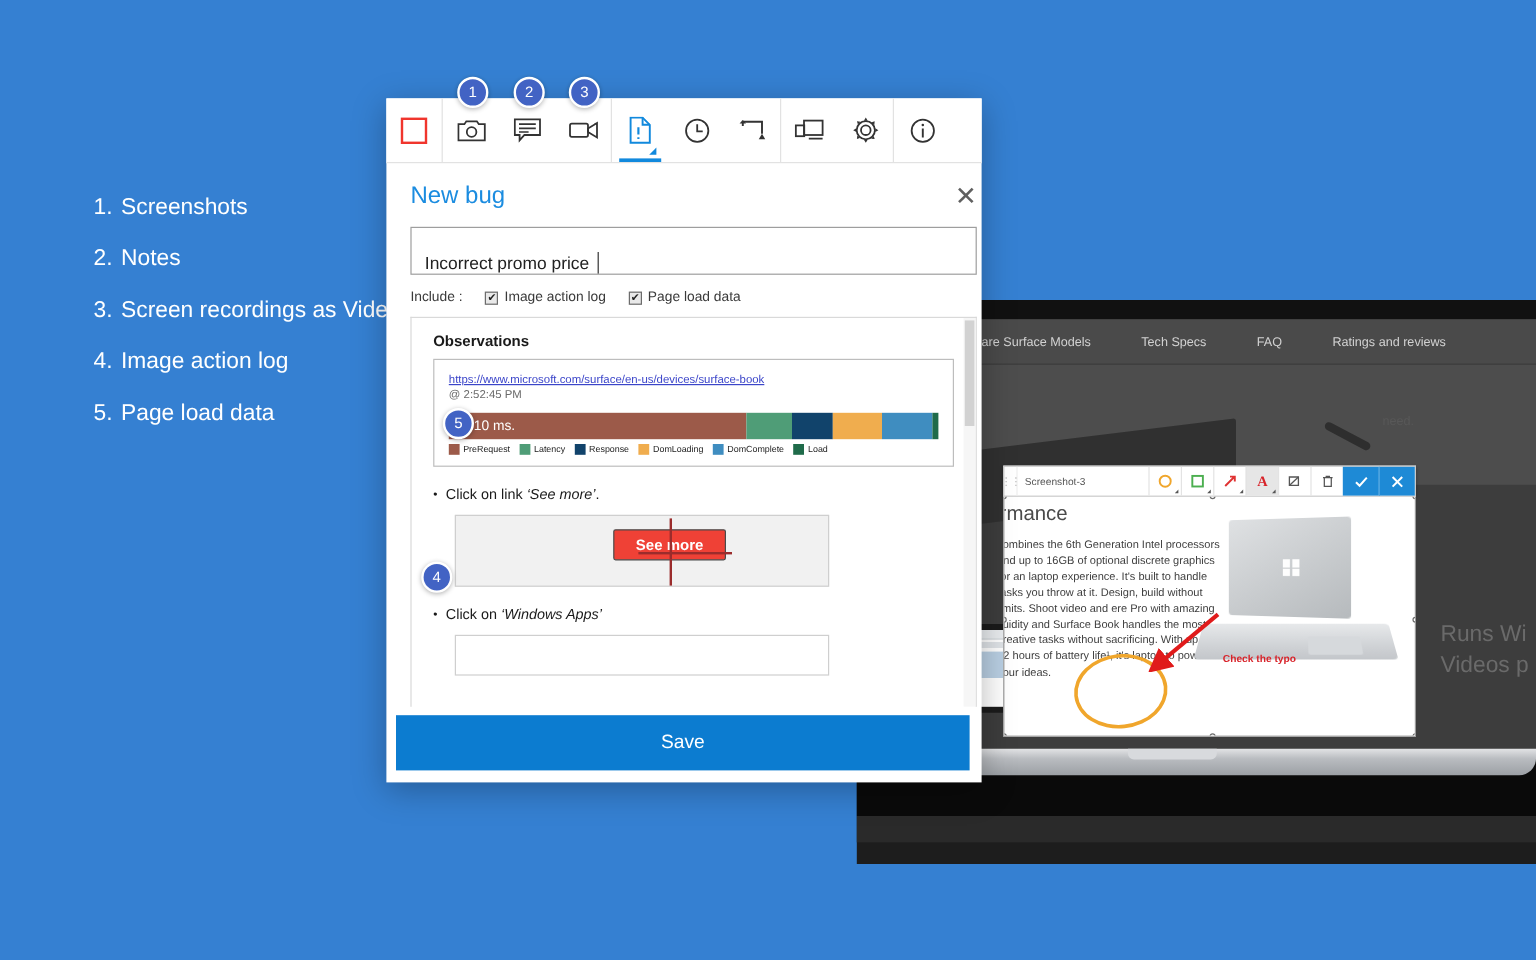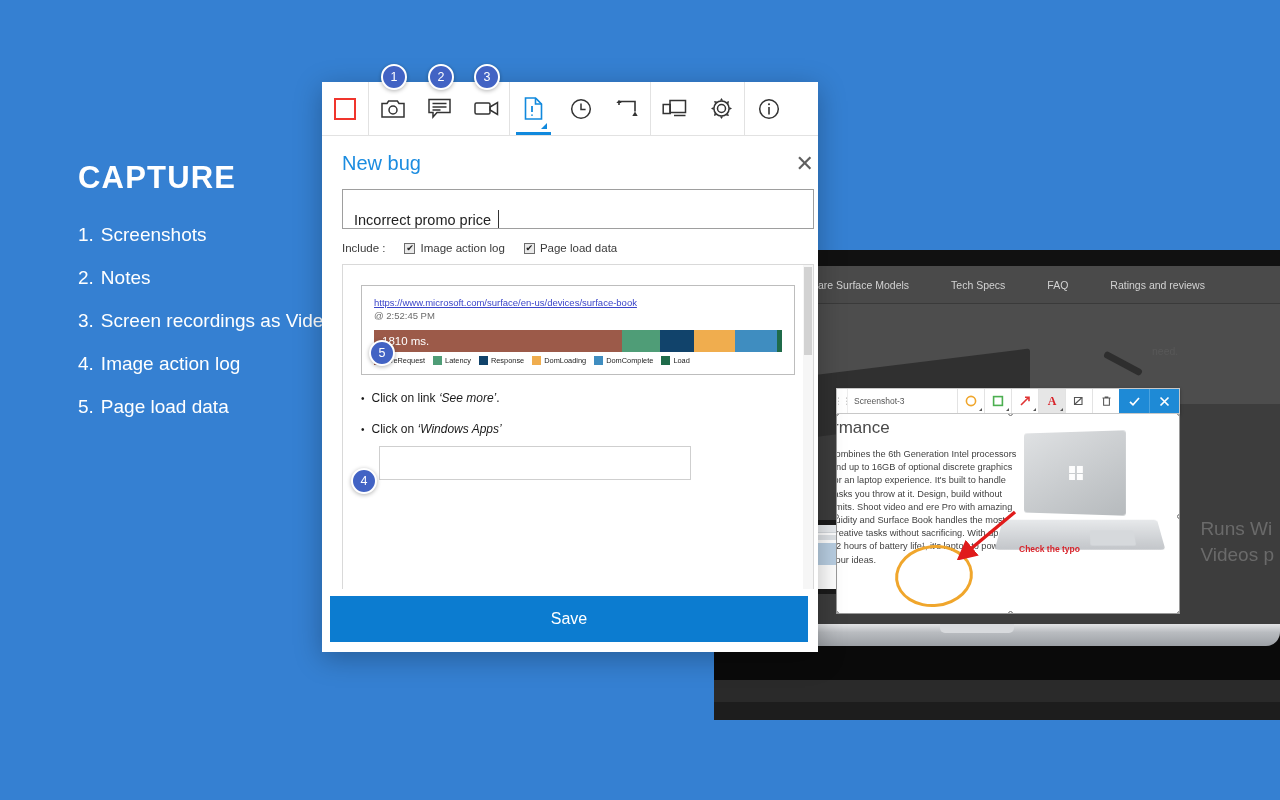--- a/index.html
+++ b/index.html
@@ -317,21 +317,20 @@
     display: flex; align-items: center; justify-content: center;
     font-size: 16px; cursor: pointer;
   }
 </style>
 </head>
 <body>
 
 <div id="stage">
 
   <div id="left-panel">
-    <div id="capture-title">CAPTURE</div>
     <div class="capture-item">
       <span class="num">1.</span>
       <span class="txt">Screenshots</span>
     </div>
     <div class="capture-item">
       <span class="num">2.</span>
       <span class="txt">Notes</span>
     </div>
     <div class="capture-item">
       <span class="num">3.</span>
@@ -569,20 +568,21 @@
           <span>Image action log</span>
         </span>
         <span class="chk-label">
           <span class="chk">✔</span>
           <span>Page load data</span>
         </span>
       </div>
 
       <div id="obs-wrap">
         <div id="obs-inner">
+          <div id="obs-heading">Observations</div>
 
           <div id="perf-box">
             <div id="perf-url">https://www.microsoft.com/surface/en-us/devices/surface-book</div>
             <div id="perf-time">@ 2:52:45 PM</div>
 
             <div id="perf-bar">
               <div class="seg" style="width:60.8%;background:#9c5a49;">
                 <span id="perf-ms">1810 ms.</span>
               </div>
               <div class="seg" style="width:9.4%;background:#4f9d77;"></div>
@@ -617,20 +617,25 @@
                 <span class="sw" style="background:#1f6b4a;"></span>
                 <span>Load</span>
               </span>
             </div>
           </div>
 
           <div class="step-line">
             <span class="dot">•</span>
             <span><span>Click on link </span><em>‘See more’</em><span>.</span></span>
           </div>
+          <div id="step-thumb1">
+            <div id="see-more-btn">See more</div>
+            <div class="cross-v"></div>
+            <div class="cross-h"></div>
+          </div>
 
           <div class="step-line">
             <span class="dot">•</span>
             <span><span>Click on </span><em>‘Windows Apps’</em></span>
           </div>
           <div id="step-thumb2"></div>
         </div>
 
         <div id="obs-scrollbar">
           <div id="obs-thumb"></div>

